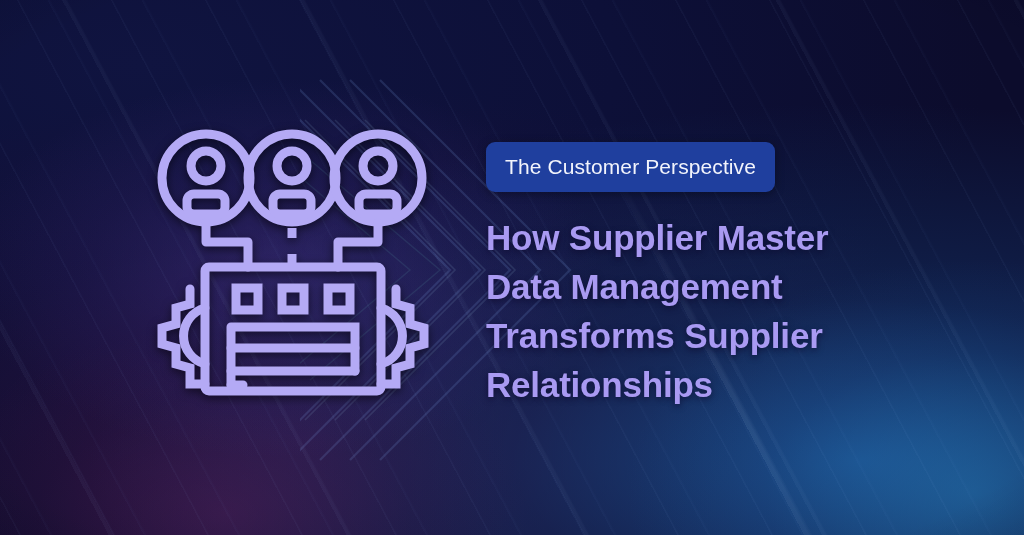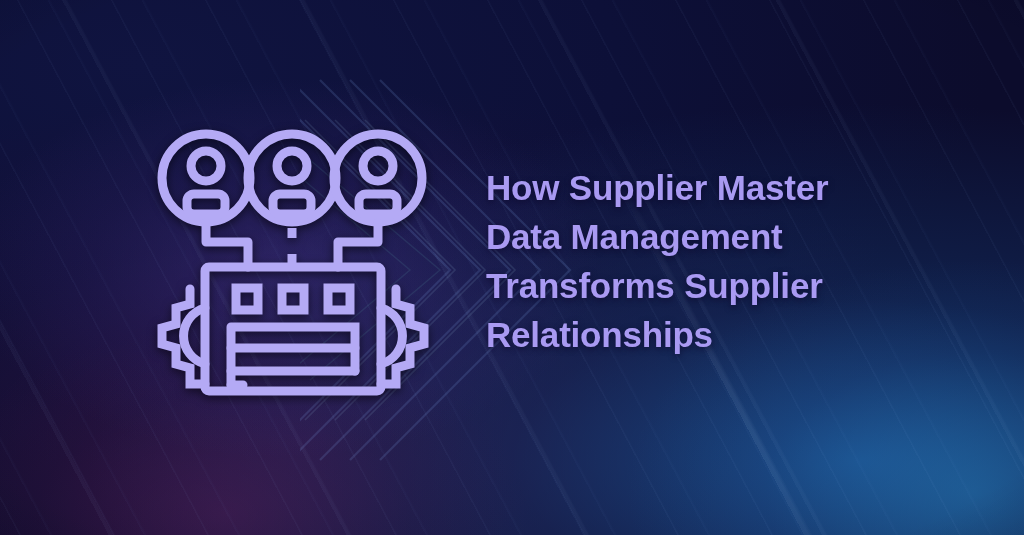--- a/index.html
+++ b/index.html
@@ -214,16 +214,17 @@
           <path d="M 83 199 L 207 199 L 207 243 M 83 199 L 83 257"></path>
           <path d="M 83 220 L 207 220"></path>
           <path d="M 83 243 L 207 243"></path>
           <path d="M 83 257 L 95 257"></path>
         </g>
       </g>
     </svg>
   </div>
 
   <div class="content">
+    <div class="badge">The Customer Perspective</div>
     <h1 class="headline">How Supplier Master Data Management Transforms Supplier Relationships</h1>
   </div>
 
 </div>
 
 </body></html>

